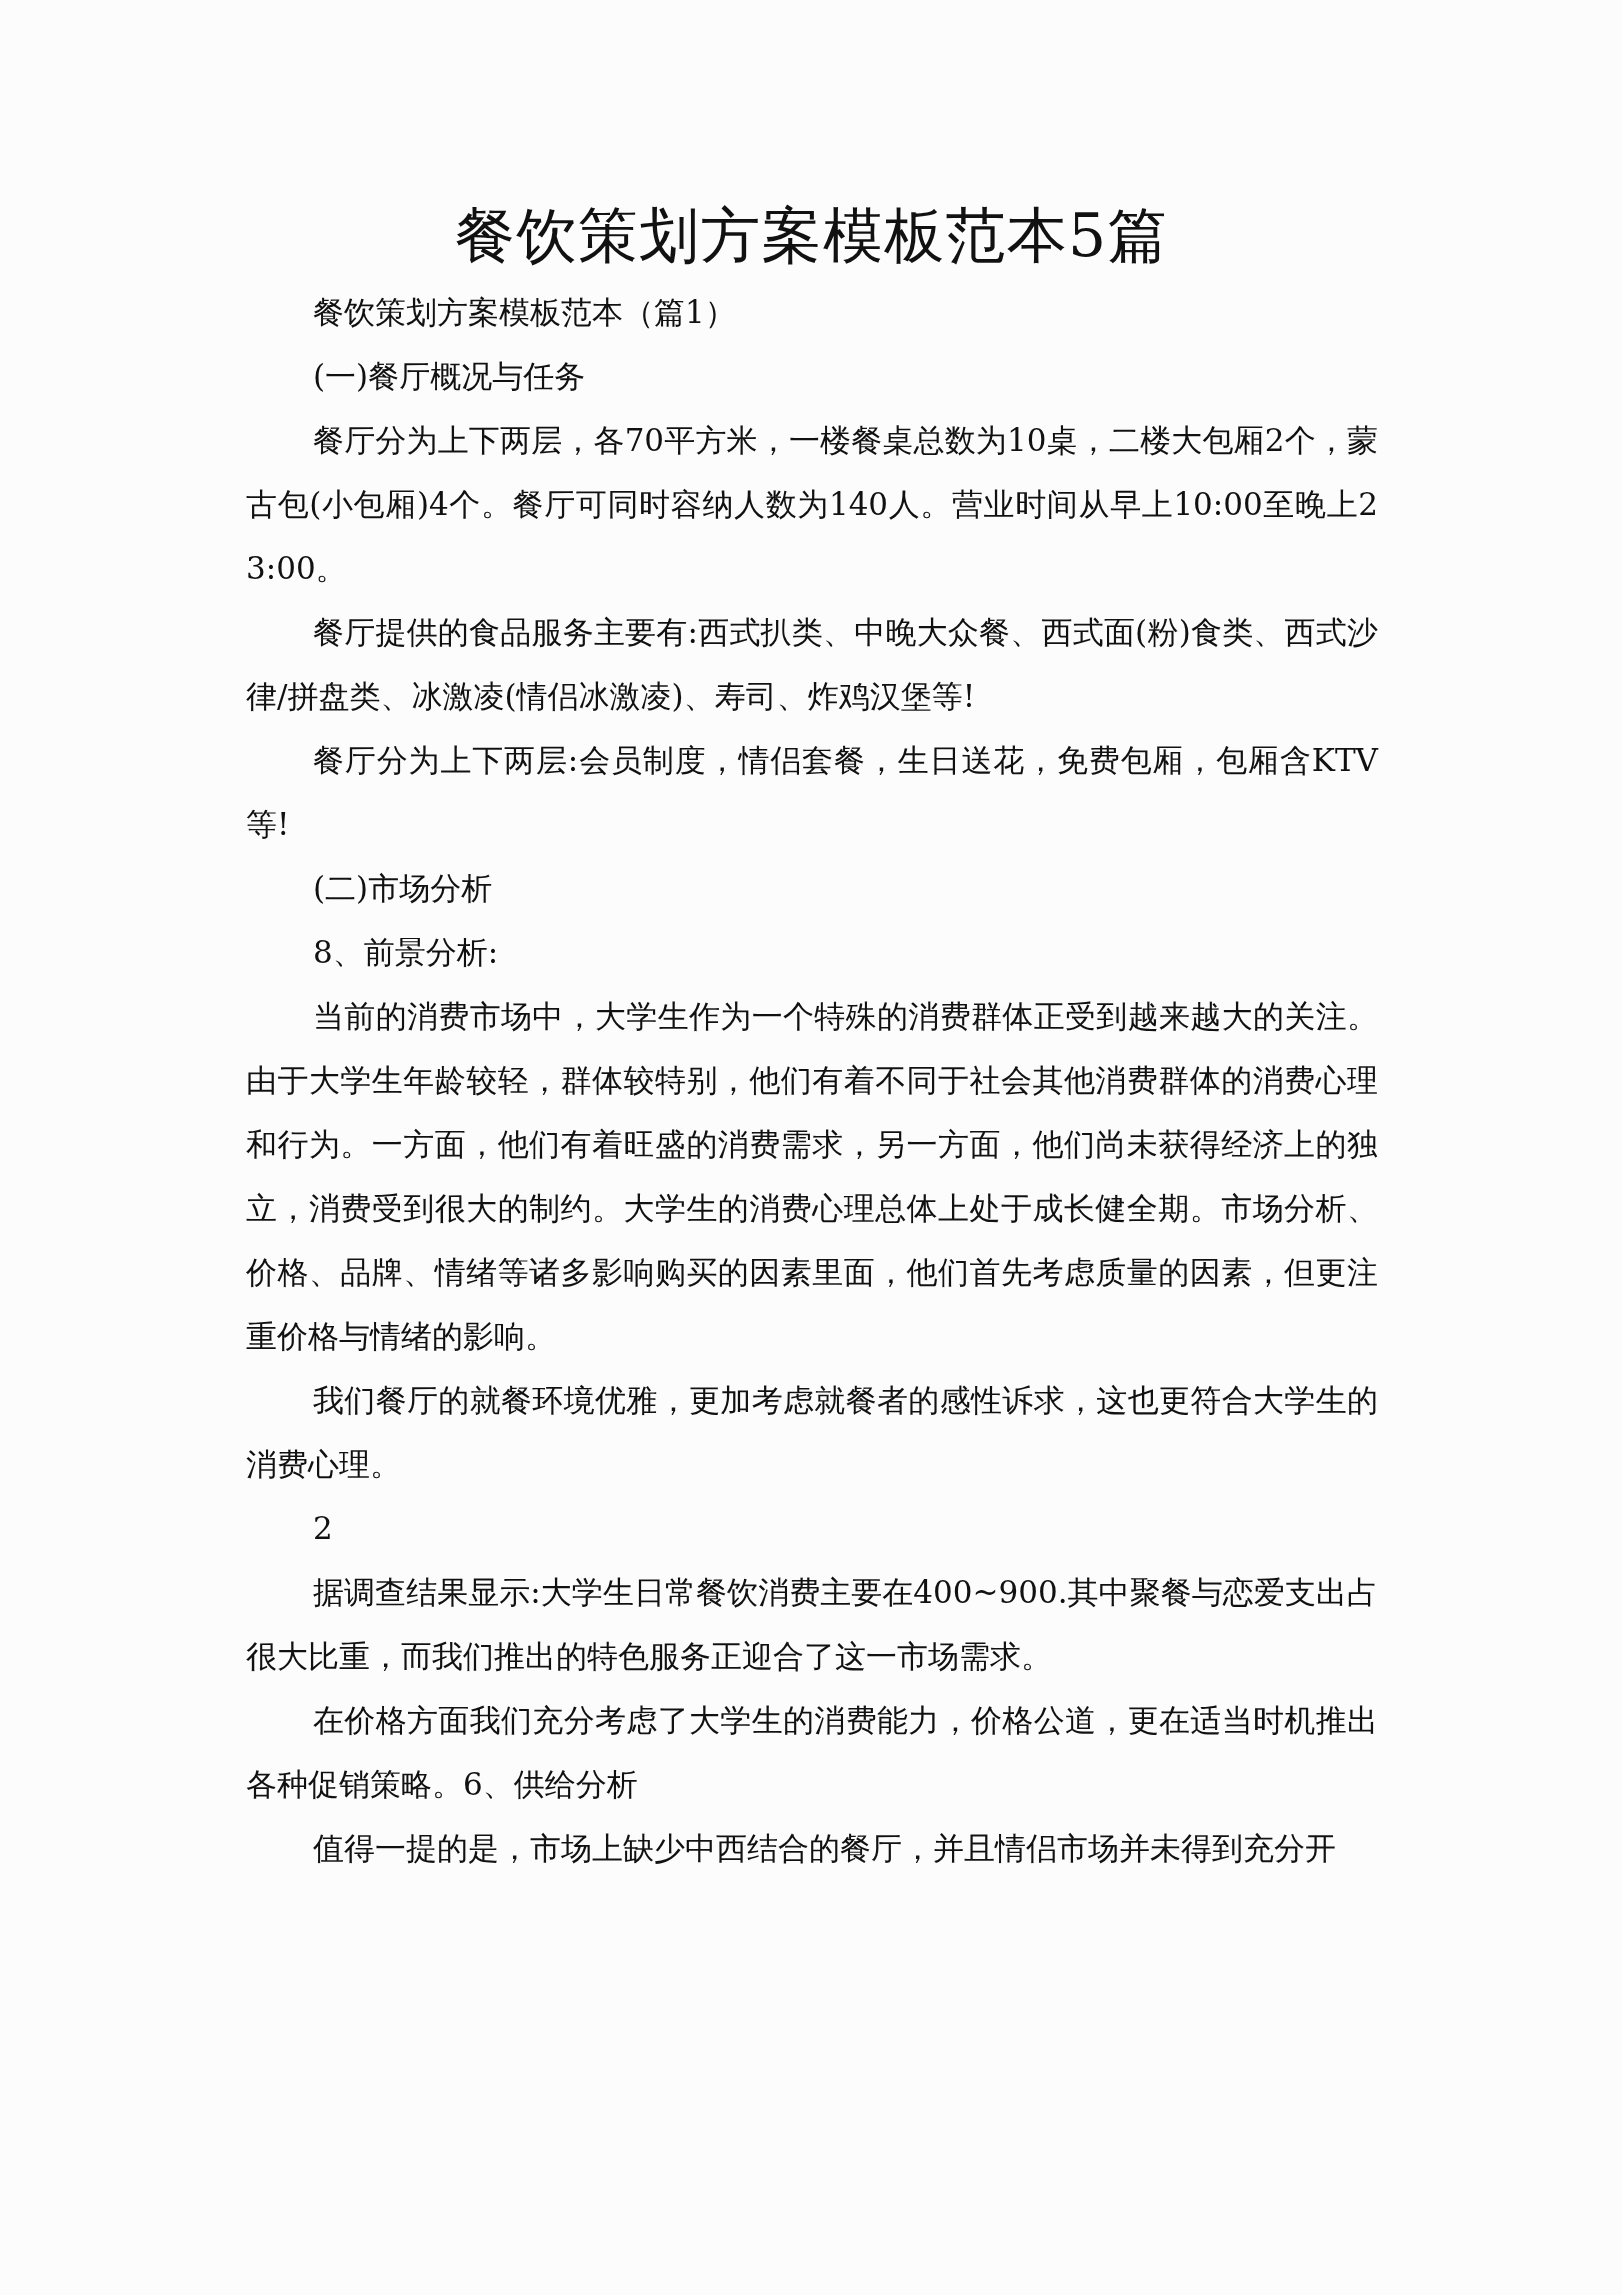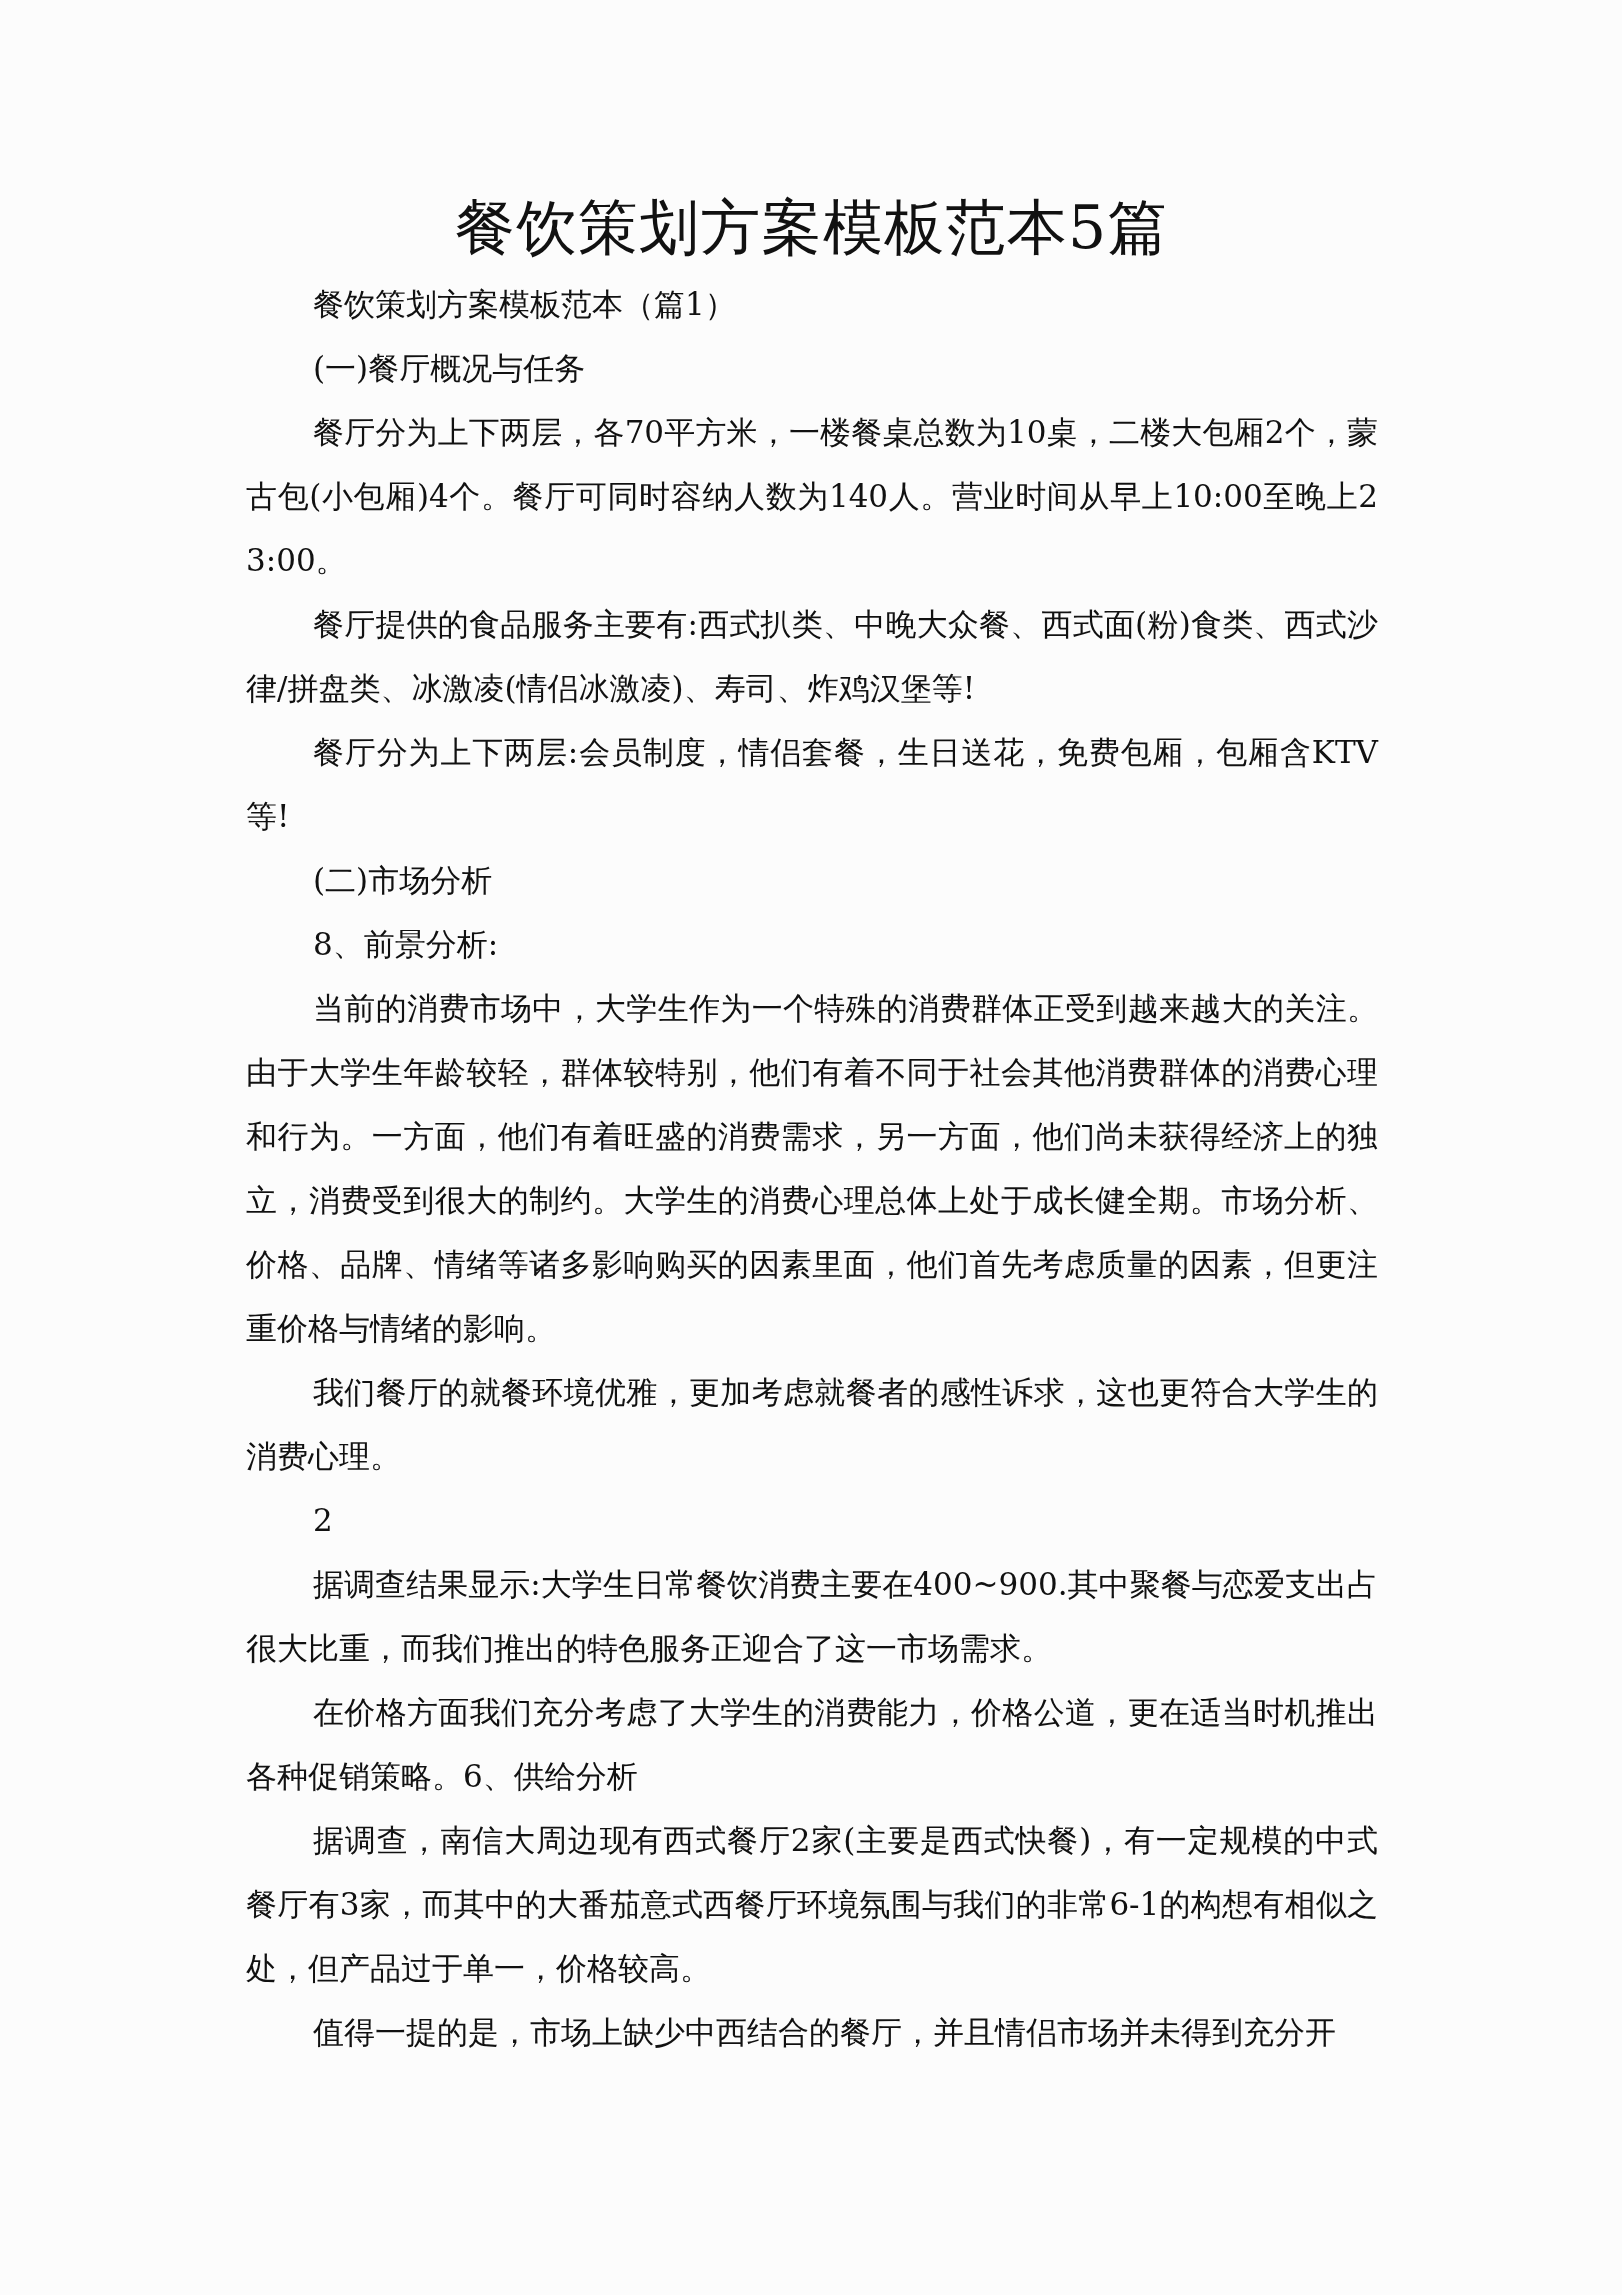--- a/index.html
+++ b/index.html
@@ -11,21 +11,21 @@
       width: 1623px;
       height: 2295px;
       position: relative;
       overflow: hidden;
       font-family: "DejaVu Serif", "Liberation Serif", serif;
       color: #111111;
     }
     .page {
       position: absolute;
       left: 246px;
-      top: 188px;
+      top: 196px;
       width: 1132px;
     }
     .doc-title {
       text-align: center;
       font-size: 60px;
       line-height: 79px;
       margin: 0 0 5.2px 0;
       padding-top: 0;
       font-weight: normal;
       letter-spacing: 1.3px;
@@ -53,16 +53,15 @@
   <p class="para indent">餐厅分为上下两层，各70平方米，一楼餐桌总数为10桌，二楼大包厢2个，蒙古包(小包厢)4个。餐厅可同时容纳人数为140人。营业时间从早上10:00至晚上23:00。</p>
   <p class="para indent">餐厅提供的食品服务主要有:西式扒类、中晚大众餐、西式面(粉)食类、西式沙律/拼盘类、冰激凌(情侣冰激凌)、寿司、炸鸡汉堡等!</p>
   <p class="para indent">餐厅分为上下两层:会员制度，情侣套餐，生日送花，免费包厢，包厢含KTV等!</p>
   <p class="para indent">(二)市场分析</p>
   <p class="para indent">8、前景分析:</p>
   <p class="para indent">当前的消费市场中，大学生作为一个特殊的消费群体正受到越来越大的关注。由于大学生年龄较轻，群体较特别，他们有着不同于社会其他消费群体的消费心理和行为。一方面，他们有着旺盛的消费需求，另一方面，他们尚未获得经济上的独立，消费受到很大的制约。大学生的消费心理总体上处于成长健全期。市场分析、价格、品牌、情绪等诸多影响购买的因素里面，他们首先考虑质量的因素，但更注重价格与情绪的影响。</p>
   <p class="para indent">我们餐厅的就餐环境优雅，更加考虑就餐者的感性诉求，这也更符合大学生的消费心理。</p>
   <p class="para indent">2</p>
   <p class="para indent">据调查结果显示:大学生日常餐饮消费主要在400~900.其中聚餐与恋爱支出占很大比重，而我们推出的特色服务正迎合了这一市场需求。</p>
   <p class="para indent">在价格方面我们充分考虑了大学生的消费能力，价格公道，更在适当时机推出各种促销策略。6、供给分析</p>
-  <p class="para indent">据调查，南信大周边现有西式餐厅2家(主要是西式快餐)，有一定规模的中式餐厅有3家，而其中的大番茄意式西餐厅环境氛围与我们的非常6-1的构想有相似之处，但产品过于单一，价格较高。</p>
   <p class="para indent">值得一提的是，市场上缺少中西结合的餐厅，并且情侣市场并未得到充分开</p>
 </div>
 
 
 </body></html>

